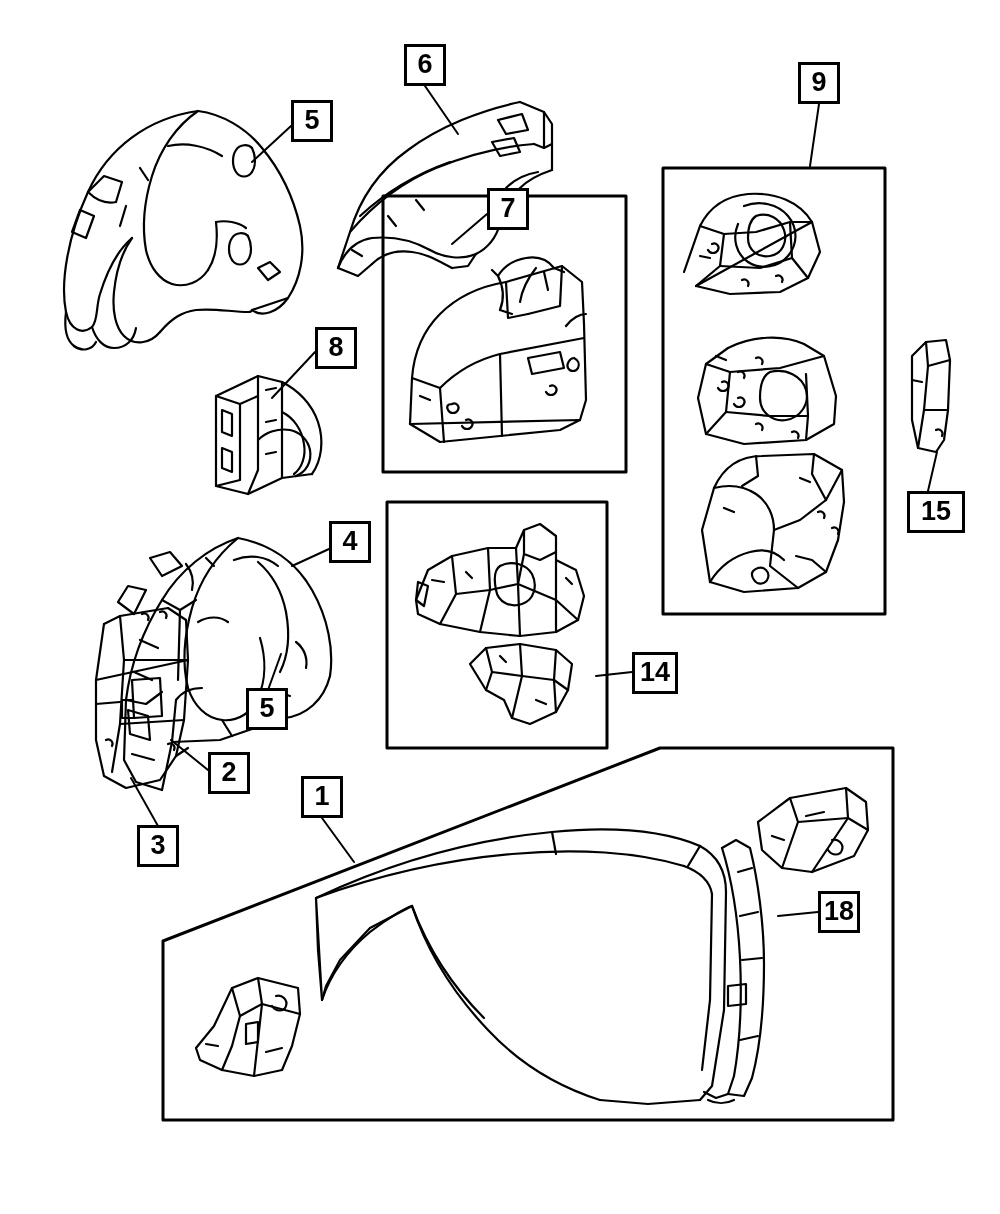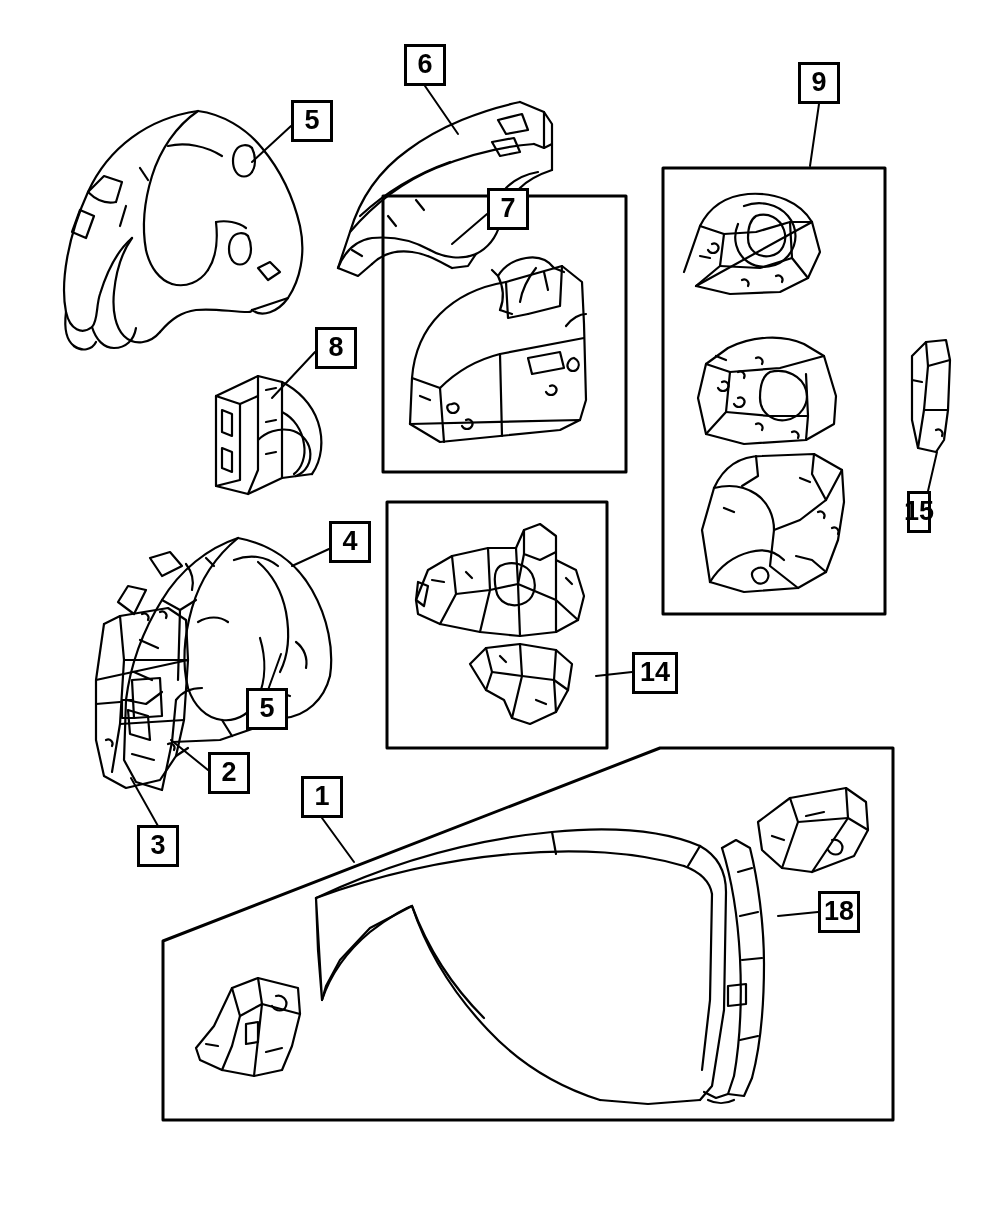--- a/index.html
+++ b/index.html
@@ -359,21 +359,21 @@
   </div>
   <div class="callout" style="left:291px; top:100px; width:42px; height:42px;">
     <span>5</span>
   </div>
   <div class="callout" style="left:487px; top:188px; width:42px; height:42px;">
     <span>7</span>
   </div>
   <div class="callout" style="left:315px; top:327px; width:42px; height:42px;">
     <span>8</span>
   </div>
-  <div class="callout" style="left:907px; top:491px; width:24px; height:42px;">
+  <div class="callout" style="left:907px; top:491px; width:58px; height:42px;">
     <span>15</span>
   </div>
   <div class="callout" style="left:329px; top:521px; width:42px; height:42px;">
     <span>4</span>
   </div>
   <div class="callout" style="left:632px; top:652px; width:46px; height:42px;align-items:center;">
     <span>14</span>
   </div>
   <div class="callout" style="left:246px; top:688px; width:42px; height:42px;">
     <span>5</span>

